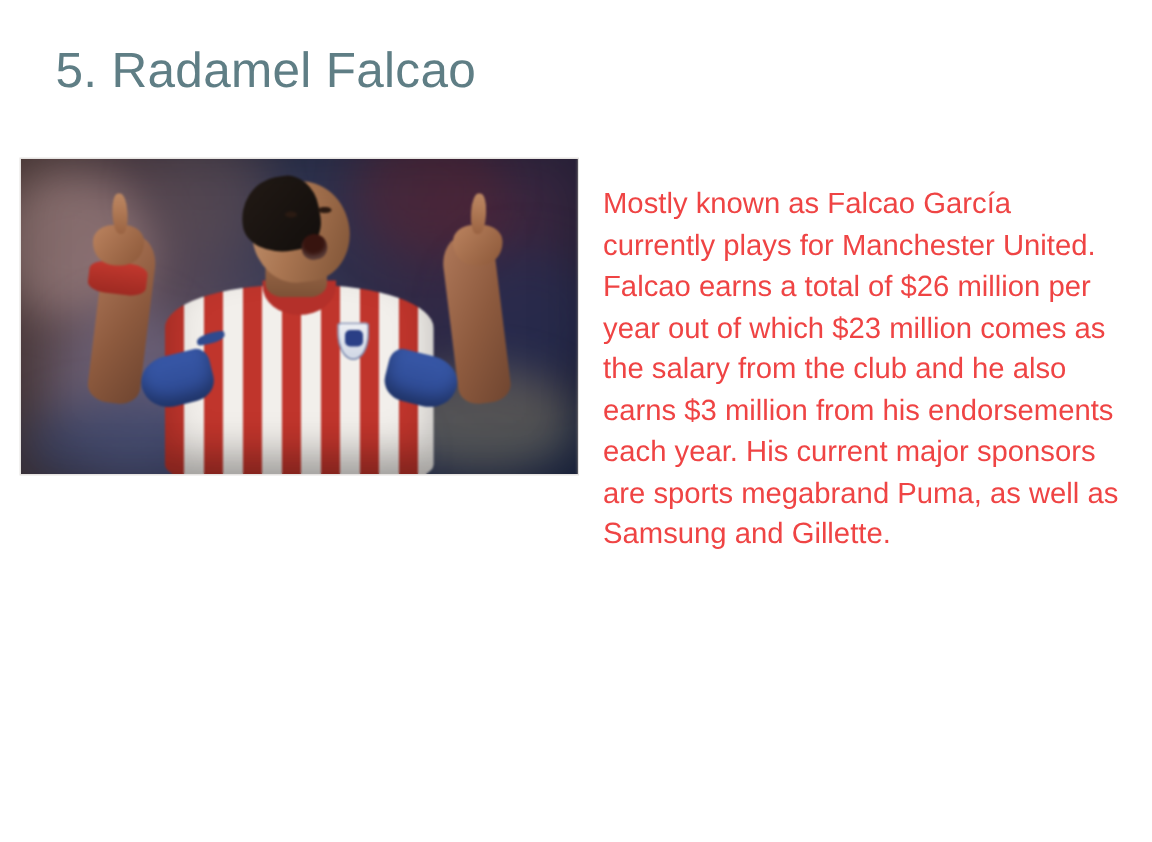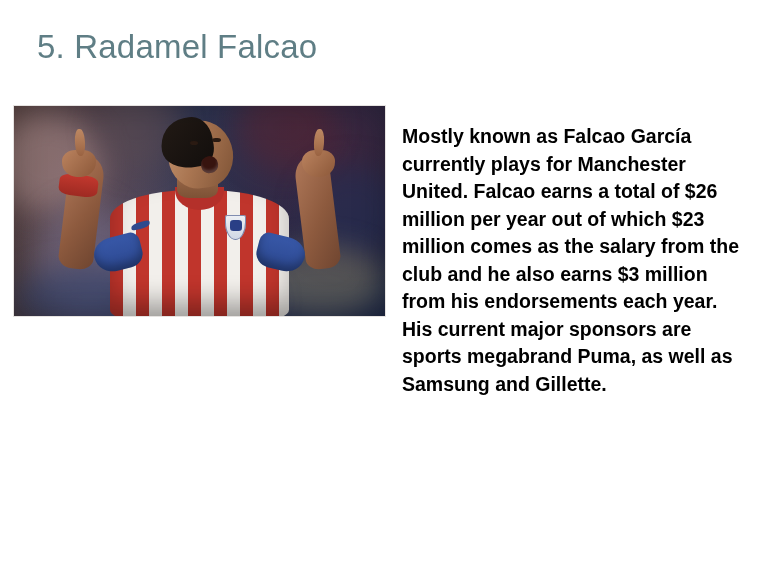--- a/index.html
+++ b/index.html
@@ -242,22 +242,22 @@
   }
 
   
   .body-text {
     position: absolute;
     left: 402px;
     top: 123px;
     width: 344px;
     font-size: 19.5px;
     line-height: 27.5px;
-    color: #000000;
-    font-weight: 700;
+    color: #ef4444;
+    font-weight: 400;
   }
 </style>
 </head>
 <body>
 
 <div class="slide">
 
   <div class="slide-title">5. Radamel Falcao</div>
 
   <div class="photo-frame">

